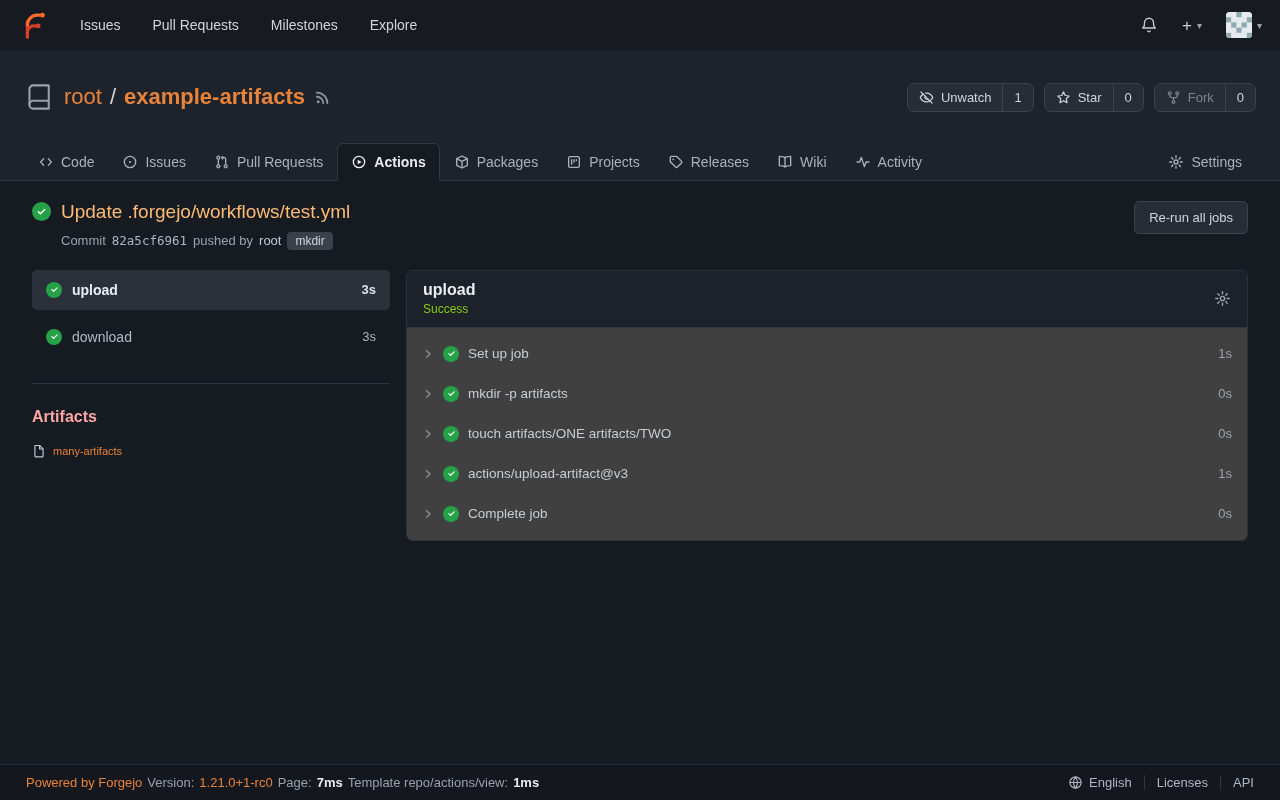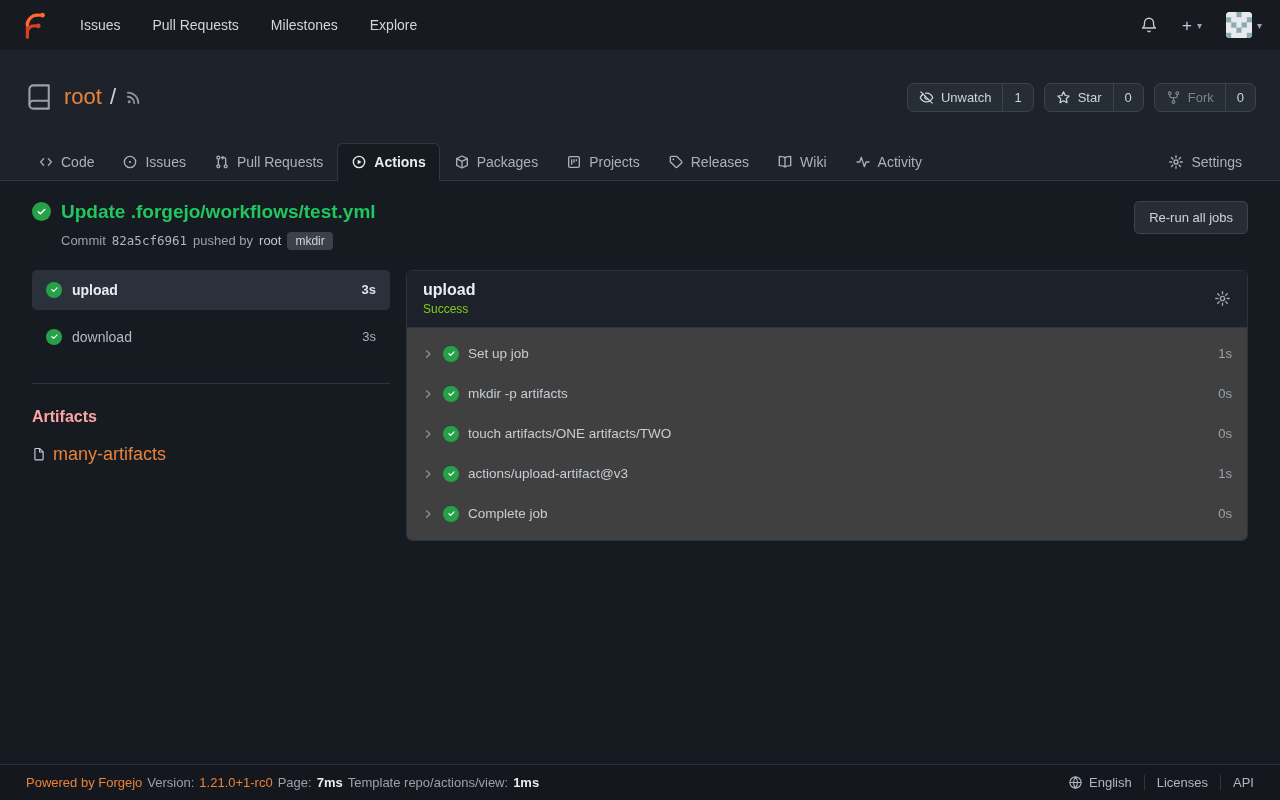--- a/index.html
+++ b/index.html
@@ -48,36 +48,36 @@
   .tab-settings { margin-left:auto; }
 
   
   .main { flex:1; background:#161a21; padding:20px 32px; overflow:hidden; }
   .run-header { display:flex; align-items:flex-start; }
   .run-title-row { display:flex; align-items:center; gap:10px; }
   .check-circle { width:19px; height:19px; border-radius:50%; background:#26a148; display:flex; align-items:center; justify-content:center; flex:none; }
   .check-circle svg { width:11px; height:11px; }
   .check-sm { width:16px; height:16px; }
   .check-sm svg { width:9px; height:9px; }
-  h1.run-title { font-size:19px; margin:0; color:#22c55e; font-weight:700; }
+  h1.run-title { font-size:19px; margin:0; color:#fdba74; font-weight:400; }
   .commit-line { margin:9px 0 0 29px; font-size:13px; color:#9aa3ac; display:flex; align-items:center; gap:6px; }
   .commit-sha { font-family:"DejaVu Sans Mono", monospace; font-size:12.5px; color:#aeb6bf; }
   .pusher { color:#c2c9d0; }
   .branch-badge { background:#3a414b; color:#cdd3da; font-size:12px; padding:2px 8px; border-radius:4px; cursor:pointer; }
   .rerun-btn { margin-left:auto; background:#272d35; border:1px solid #3b434d; color:#cdd4db; font-size:13px; padding:8px 14px; border-radius:5px; cursor:pointer; font-family:inherit; }
 
   .columns { display:flex; gap:16px; margin-top:20px; align-items:flex-start; }
   .left-col { width:358px; flex:none; }
   .job-row { display:flex; align-items:center; gap:10px; padding:0 14px; height:40px; border-radius:5px; font-size:14px; color:#b2bac2; cursor:pointer; margin-bottom:7px; }
   .job-row.active { background:#2b313b; color:#e9edf1; font-weight:700; }
   .job-duration { margin-left:auto; font-size:13px; color:#aab2ba; font-weight:400; }
   .job-row.active .job-duration { color:#dfe4e9; font-weight:700; }
   .left-divider { border:none; border-top:1px solid #2c333d; margin:26px 0 0; }
   .artifacts-heading { font-size:16px; font-weight:700; color:#fca5a5; margin:24px 0 0; }
-  .artifact-item { display:flex; align-items:center; gap:7px; margin-top:18px; font-size:18px; cursor:pointer; }
+  .artifact-item { display:flex; align-items:center; gap:7px; margin-top:18px; font-size:11px; cursor:pointer; }
   .artifact-item svg { width:14px; height:14px; color:#c3cad2; }
   a.artifact-link { color:#e8833a; }
 
   .right-col { flex:1; border-radius:6px; overflow:hidden; border:1px solid #2c323c; }
   .panel-header { background:#1d222a; padding:10px 16px 11px; display:flex; align-items:center; border-bottom:1px solid #303742; }
   .panel-job-name { font-size:16px; font-weight:700; color:#e9edf1; }
   .panel-status { font-size:12px; color:#84cc16; margin-top:3px; }
   .panel-gear { margin-left:auto; color:#9aa3ad; cursor:pointer; }
   .panel-gear svg { width:17px; height:17px; }
   .steps { background:#404040; padding:6px 0; }
@@ -151,20 +151,21 @@
   <div class="repo-title-row">
     <span>
       <svg viewBox="0 0 16 16" width="30" height="30" fill="none" stroke="#99a1ab" stroke-width="1.1" stroke-linejoin="round">
         <path d="M5 1.8h8.2v12.4H5a2.1 2.1 0 0 1-2.1-2.1V3.9A2.1 2.1 0 0 1 5 1.8Z"></path>
         <path d="M2.9 12.1A2.1 2.1 0 0 1 5 10h8.2"></path>
       </svg>
     </span>
     <h2 class="repo-title" style="font-weight:400;">
       <a class="repo-link" href="#">root</a>
       <span class="repo-sep">/</span>
+      <a class="repo-link repo-name" href="#">example-artifacts</a>
     </h2>
     <span class="rss">
       <svg viewBox="0 0 16 16" width="15" height="15">
         <circle cx="3.4" cy="12.6" r="1.6" fill="#8b949e"></circle>
         <path d="M2 7.2a6.8 6.8 0 0 1 6.8 6.8M2 2.8a11.2 11.2 0 0 1 11.2 11.2" stroke="#8b949e" stroke-width="1.9" fill="none" stroke-linecap="round"></path>
       </svg>
     </span>
     <div class="repo-buttons">
       <div class="seg-btn">
         <span class="seg-main">

